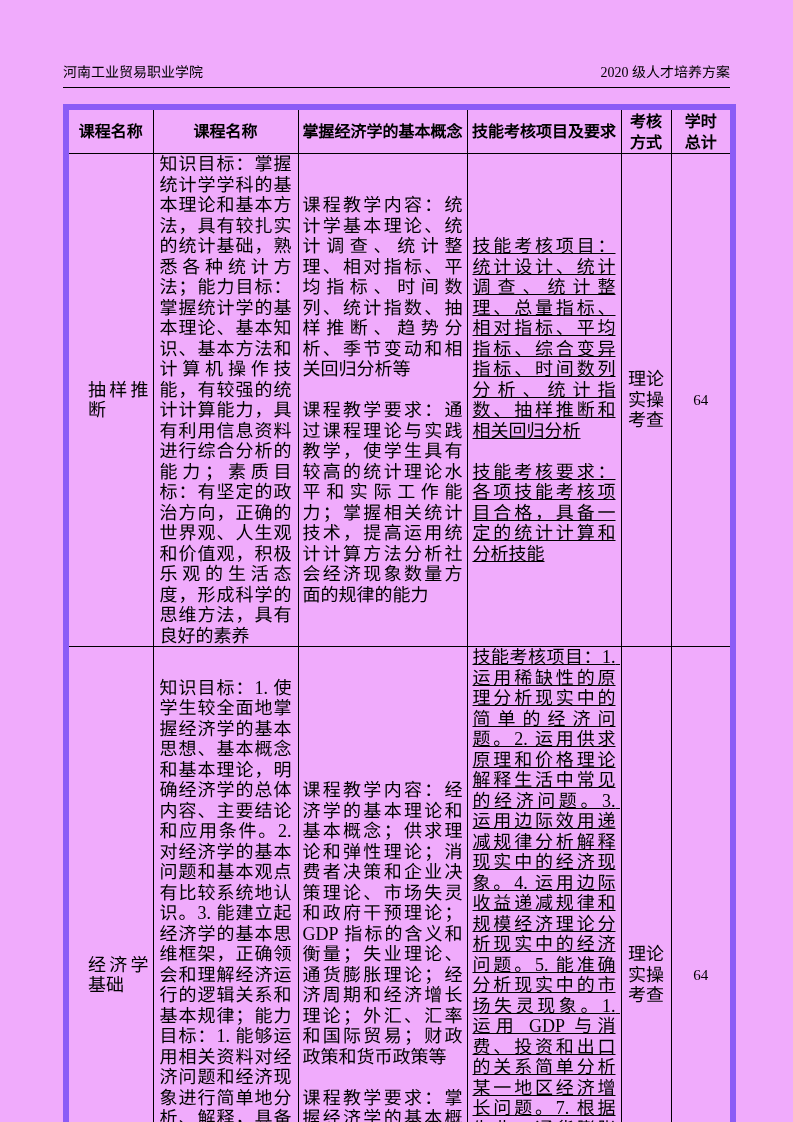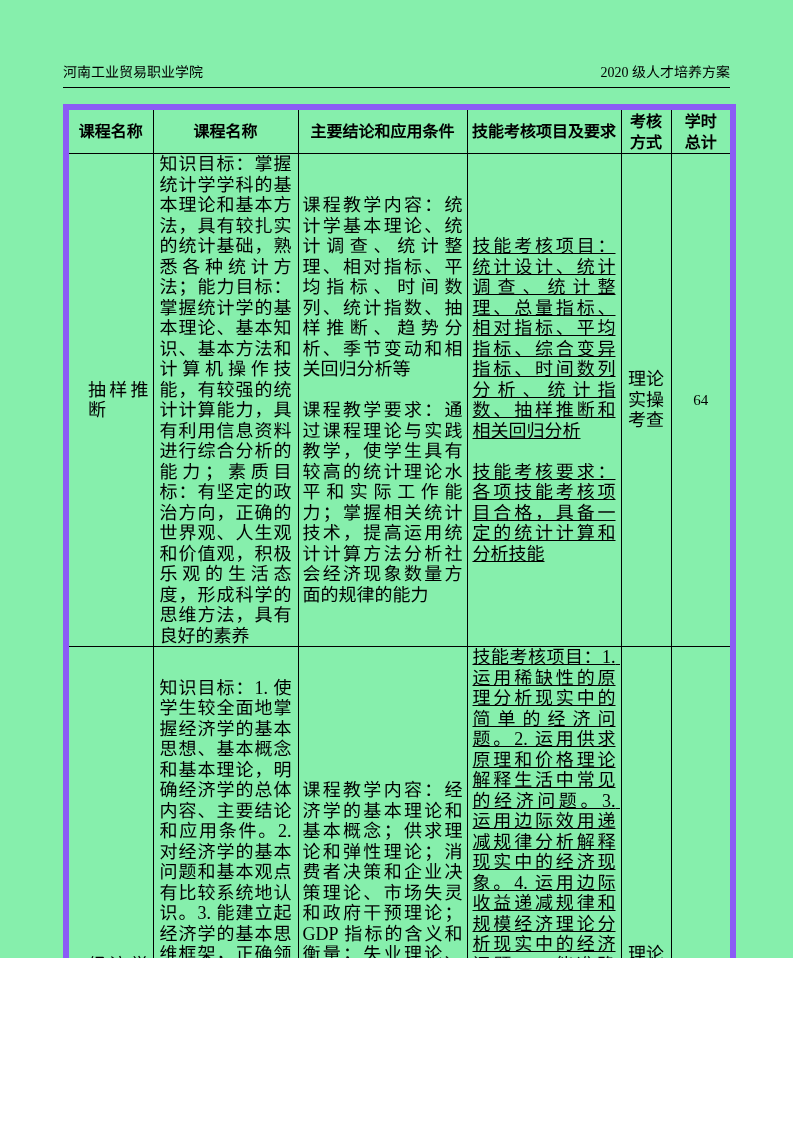--- a/index.html
+++ b/index.html
@@ -5,24 +5,24 @@
   html, body {
     margin: 0;
     padding: 0;
     background: #ffffff;
     color: #000;
     font-family: "Liberation Serif", "DejaVu Serif", serif;
   }
   .page {
     position: relative;
     width: 793px;
-    height: 958px;
+    height: 1122px;
     box-sizing: border-box;
     padding: 64px 63px 0 63px;
-    background: #86efac;
+    background: #f0abfc;
     overflow: hidden;
   }
   .doc-header {
     display: flex;
     justify-content: space-between;
     align-items: flex-end;
     font-size: 14px;
     line-height: 18px;
     padding-bottom: 5px;
     border-bottom: 1px solid #000;
@@ -105,21 +105,21 @@
         <col class="c2">
         <col class="c3">
         <col class="c4">
         <col class="c5">
         <col class="c6">
     </colgroup>
     <thead>
       <tr>
         <th>课程名称</th>
         <th>课程名称</th>
-        <th>主要结论和应用条件</th>
+        <th>掌握经济学的基本概念</th>
         <th>技能考核项目及要求</th>
         <th>考核
 方式</th>
         <th>学时
 总计</th>
       </tr>
     </thead>
     <tbody>
       <tr class="row-1">
         <td class="cell-course">

